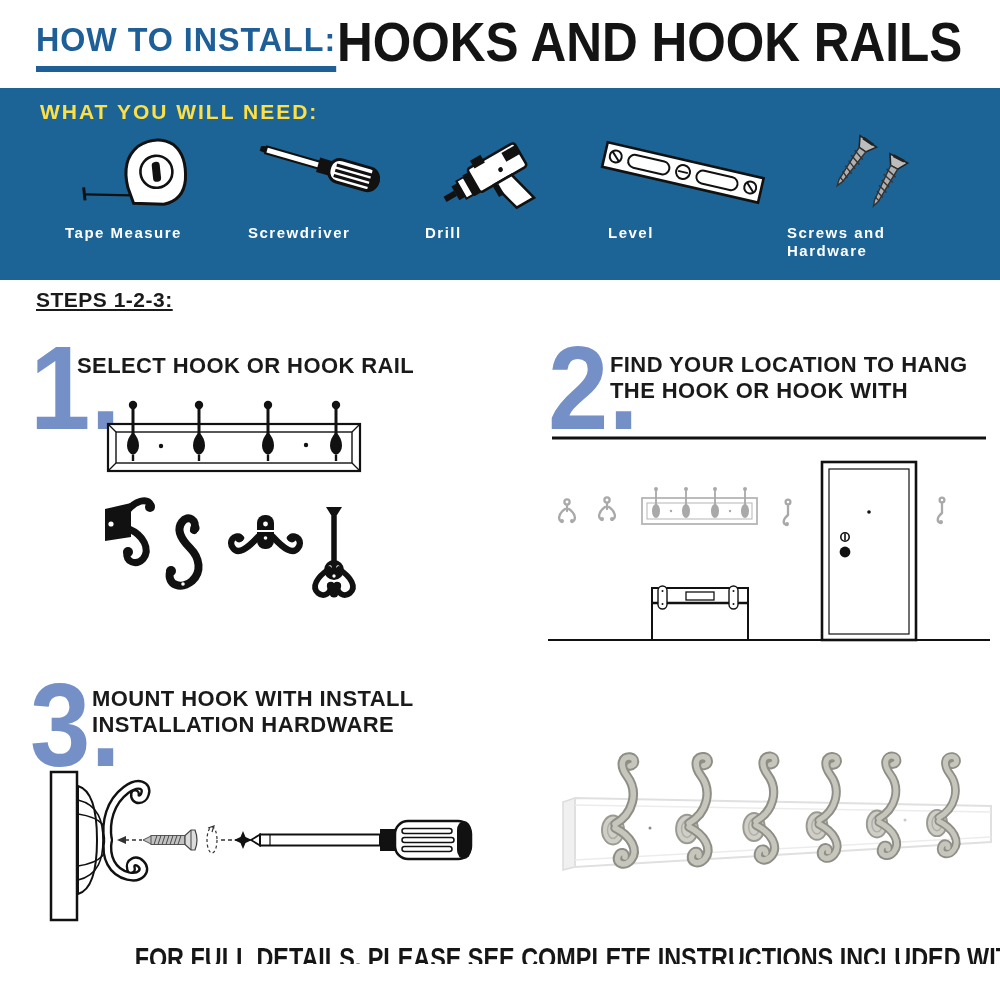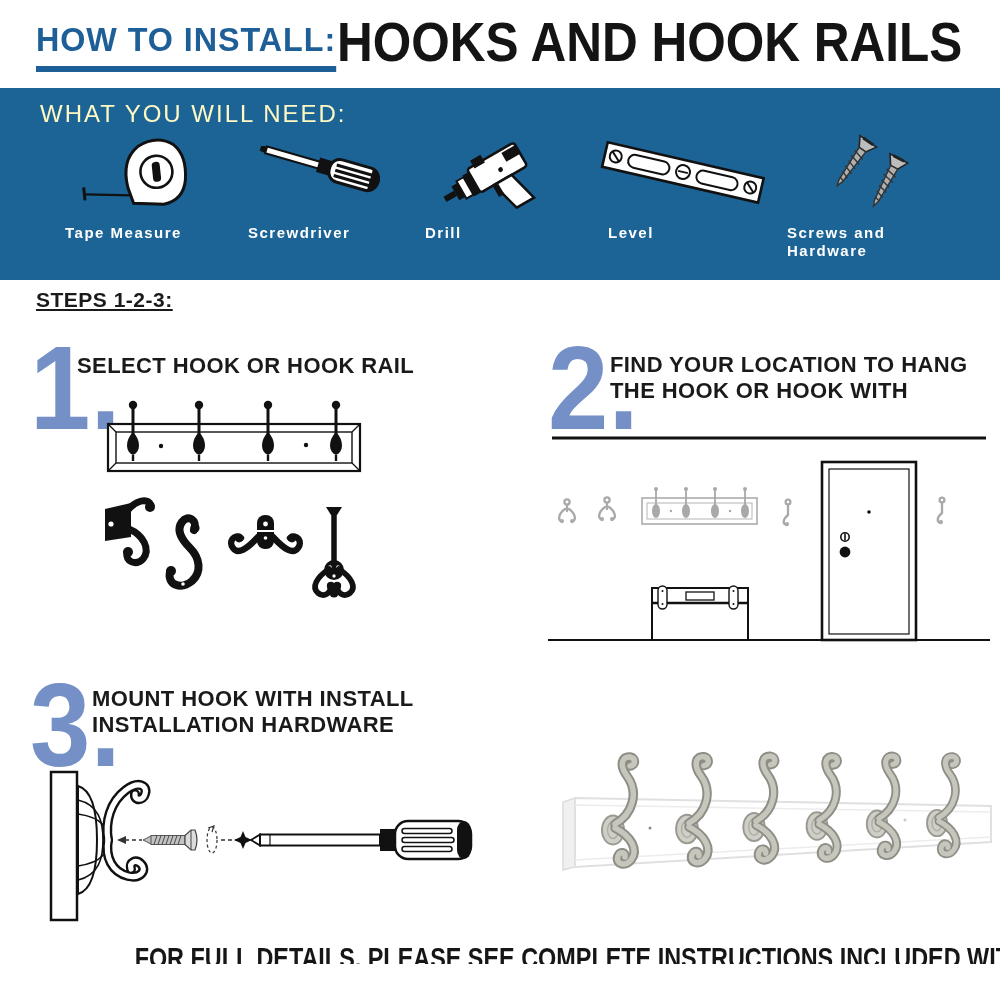--- a/index.html
+++ b/index.html
@@ -8,22 +8,22 @@
 
   
   .hdr-eyebrow{position:absolute;left:36px;top:20px;font-size:34px;font-weight:bold;
     color:#1e5f98;letter-spacing:1px;border-bottom:6px solid #1e5f98;padding-bottom:7px;
     transform:scaleX(.95);transform-origin:left top;white-space:nowrap;}
   .hdr-title{position:absolute;left:337px;top:10px;font-size:55px;font-weight:bold;
     color:#141414;letter-spacing:0;transform:scaleX(.90);transform-origin:left top;white-space:nowrap;}
 
   
   .banner{position:absolute;left:0;top:88px;width:1000px;height:192px;background:#1c6496;}
-  .banner-heading{position:absolute;left:40px;top:12px;color:#fef9c3;font-size:24px;
-    font-weight:normal;letter-spacing:2px;white-space:nowrap;}
+  .banner-heading{position:absolute;left:40px;top:12px;color:#fde047;font-size:21px;
+    font-weight:bold;letter-spacing:2px;white-space:nowrap;}
   .tool{position:absolute;top:40px;width:180px;text-align:left;}
   .tool .ticon{height:92px;display:flex;align-items:center;justify-content:center;}
   .tool .tlabel{margin:4px auto 0;width:150px;color:#fff;font-weight:bold;font-size:15px;
     letter-spacing:1.5px;line-height:1.2;}
 
   
   .steps-heading{position:absolute;left:36px;top:288px;font-size:21px;font-weight:bold;
     letter-spacing:.5px;text-decoration:underline;}
   .stepnum{position:absolute;font-size:118px;font-weight:bold;color:#7490c6;line-height:.8;
     transform:scaleX(.92);transform-origin:left top;}

